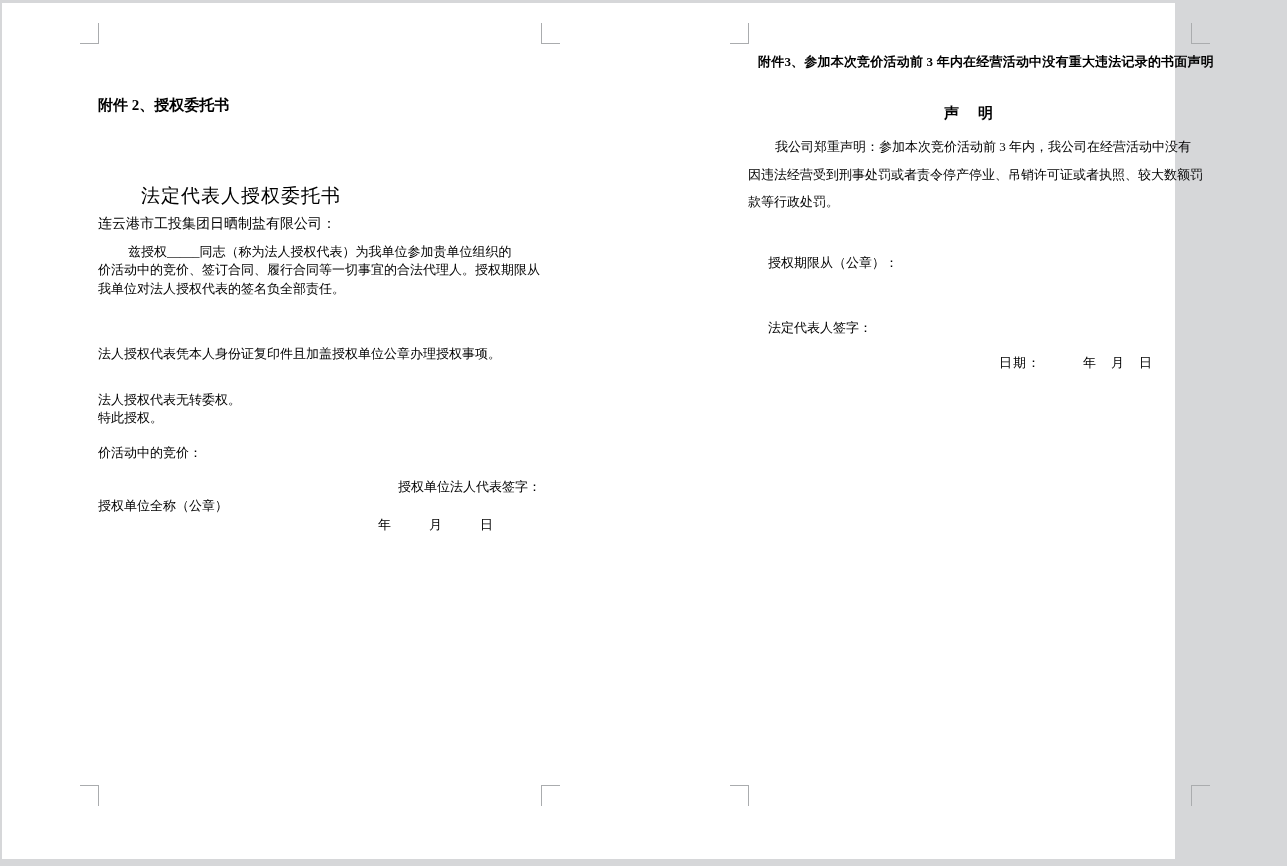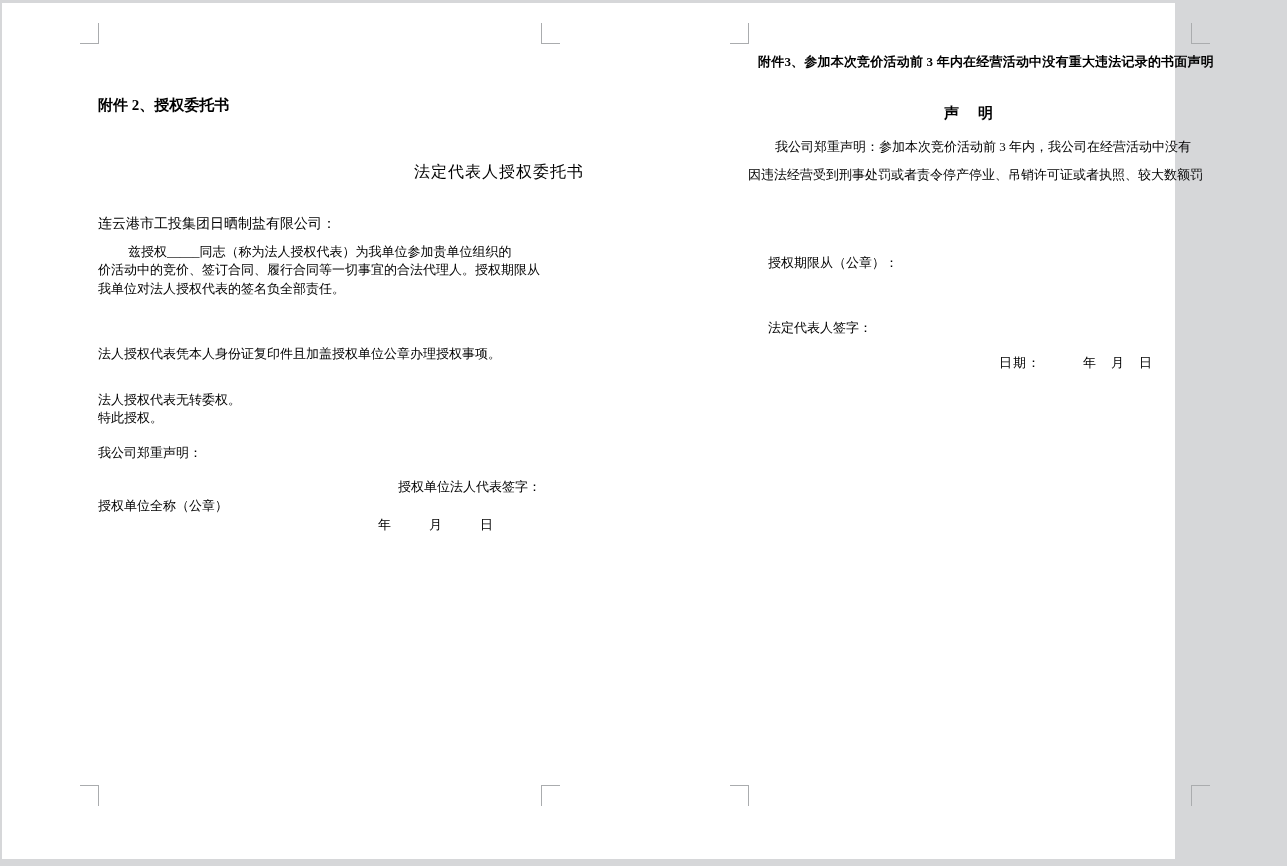--- a/index.html
+++ b/index.html
@@ -21,21 +21,21 @@
   .mark-bl{border-right:1px solid #aaacae;border-top:1px solid #aaacae;}
   .mark-br{border-left:1px solid #aaacae;border-top:1px solid #aaacae;}
 
   .content{position:absolute;top:40px;width:443px;}
   .content-l{left:96px;}
   .content-r{left:97px;}
   .line{position:absolute;left:0;width:100%;white-space:nowrap;font-size:13px;line-height:16px;}
 
   .att-heading{font-size:15px;font-weight:bold;}
   .att-heading-r{font-size:13px;font-weight:bold;letter-spacing:0.2px;padding-left:10px;}
-  .doc-title{font-size:16px;text-align:right;padding-left:43px;letter-spacing:1px;}
+  .doc-title{font-size:19px;text-align:left;padding-left:43px;letter-spacing:1px;margin-top:24px;}
   .decl-title{font-size:15px;font-weight:bold;text-align:center;letter-spacing:2px;}
   .salutation{font-size:14px;}
   .para{position:absolute;left:0;width:100%;font-size:13px;}
   .para-l{line-height:18.3px;}
   .para-r{line-height:27.6px;}
   .para .pline{white-space:nowrap;}
   .para .pline.first{text-indent:30px;}
   .para-r .pline.first{text-indent:27px;}
   .indent20{padding-left:20px;}
   .date-l{padding-left:280px;letter-spacing:4px;}
@@ -63,21 +63,21 @@
         <div class="pline first">兹授权_____同志（称为法人授权代表）为我单位参加贵单位组织的</div>
         <div class="pline">价活动中的竞价、签订合同、履行合同等一切事宜的合法代理人。授权期限从</div>
         <div class="pline">我单位对法人授权代表的签名负全部责任。</div>
       </div>
 
       <div class="line" style="top:303px;">法人授权代表凭本人身份证复印件且加盖授权单位公章办理授权事项。</div>
 
       <div class="line" style="top:349px;">法人授权代表无转委权。</div>
       <div class="line" style="top:367px;">特此授权。</div>
 
-      <div class="line" style="top:402px;">我公司郑重声明：</div>
+      <div class="line" style="top:402px;">价活动中的竞价：</div>
 
       <div class="line" style="top:436px;text-align:right;">授权单位法人代表签字：</div>
       <div class="line" style="top:455px;">授权单位全称（公章）</div>
 
       <div class="line date-l" style="top:474px;">年　　月　　日</div>
     </div>
   </div>
 
   <div class="page page-right">
     <div class="mark mark-tl" style="left:79px;top:20px;"></div>
@@ -86,20 +86,21 @@
     <div class="mark mark-br" style="left:540px;top:782px;"></div>
 
     <div class="content content-r">
       <div class="line att-heading-r" style="top:11px;">附件3、参加本次竞价活动前 3 年内在经营活动中没有重大违法记录的书面声明</div>
 
       <div class="line decl-title" style="top:62px;">声　明</div>
 
       <div class="para para-r" style="top:90px;">
         <div class="pline first">我公司郑重声明：参加本次竞价活动前 3 年内，我公司在经营活动中没有</div>
         <div class="pline">因违法经营受到刑事处罚或者责令停产停业、吊销许可证或者执照、较大数额罚</div>
+        <div class="pline">款等行政处罚。</div>
       </div>
 
       <div class="line indent20" style="top:212px;">授权期限从（公章）：</div>
 
       <div class="line indent20" style="top:277px;">法定代表人签字：</div>
 
       <div class="line date-r" style="top:312px;">日期：　　　年　月　日</div>
     </div>
   </div>
 

